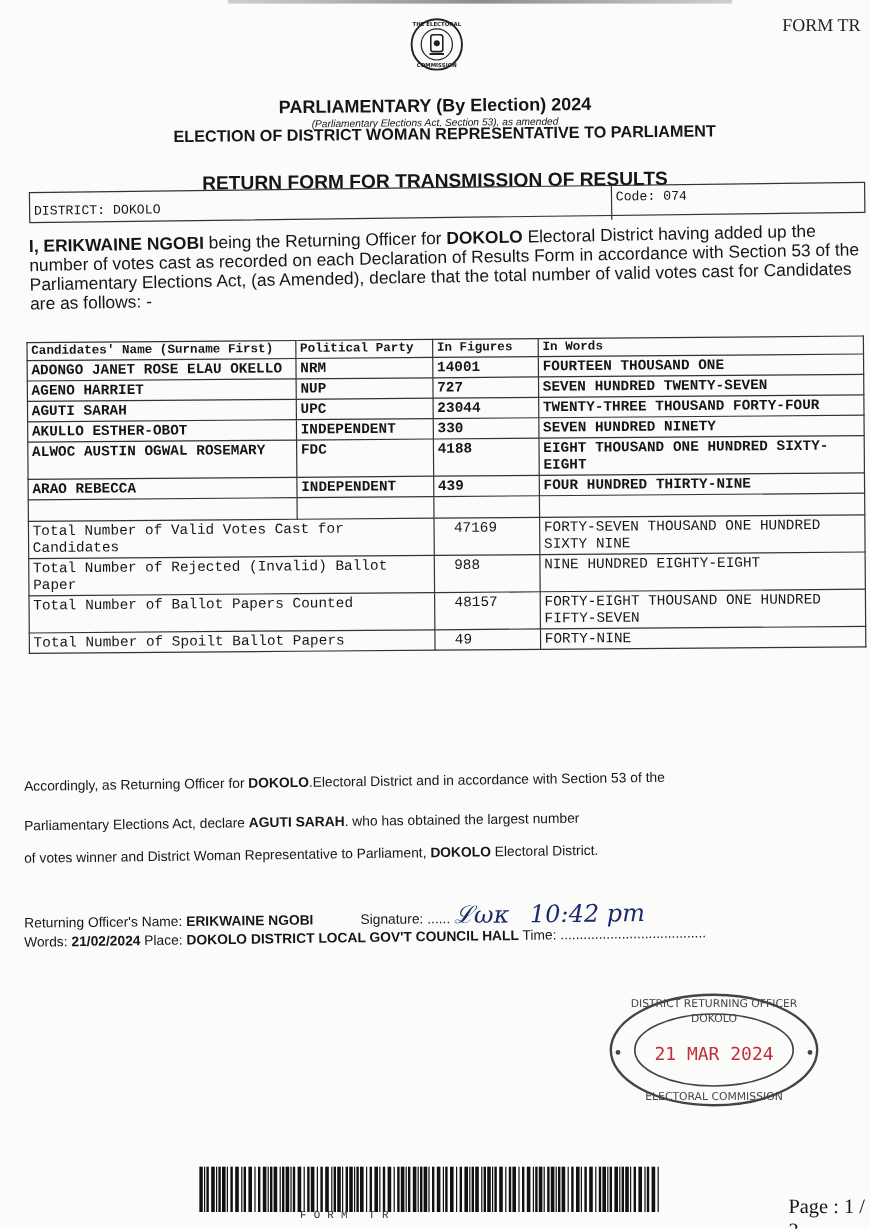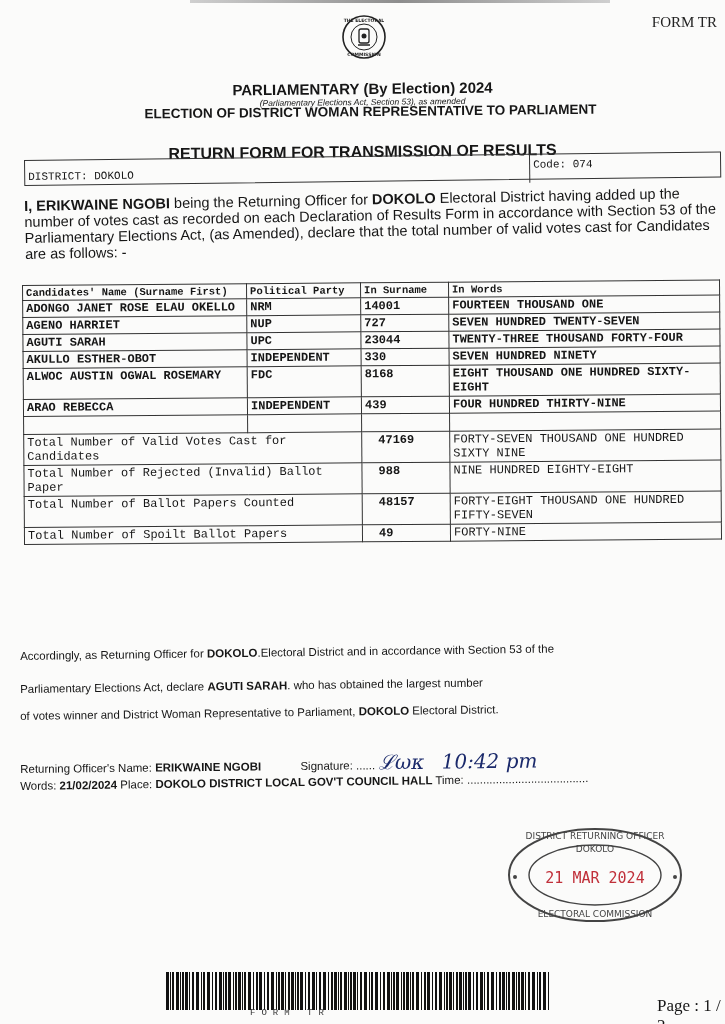--- a/index.html
+++ b/index.html
@@ -10,30 +10,30 @@
   .topstrip { position:absolute; left:190px; top:0; width:420px; height:3px; background:linear-gradient(90deg,#cfcfcf,#8d8d8d,#cfcfcf); }
   .form-code { position:absolute; right:8px; top:14px; font-family:"Liberation Serif", serif; font-size:15px; color:#222; }
   .seal { position:absolute; left:341px; top:14px; width:46px; height:46px; }
   .hdr { position:absolute; left:0; width:725px; text-align:center; transform:rotate(-0.6deg); }
   .h1 { top:80px; font-weight:bold; font-size:15px; }
   .h1sub { top:97px; font-style:italic; font-size:8.5px; }
   .h2 { top:104px; font-weight:bold; font-size:13.5px; left:8px; }
   .h3 { top:143px; font-weight:bold; font-size:16px; }
   .district-box { position:absolute; left:24px; top:160px; width:695px; height:24px; border:1px solid #333; transform:rotate(-0.7deg); transform-origin:left top; font-family:"Liberation Mono", monospace; font-size:11px; }
   .district-box .d { position:absolute; left:3px; top:10px; }
-  .district-box .c { position:absolute; left:504px; top:0; height:24px; border-left:1px solid #333; padding:4px 0 0 3px; }
+  .district-box .c { position:absolute; left:484px; top:0; height:24px; border-left:1px solid #333; padding:4px 0 0 3px; }
   .intro { position:absolute; left:24px; top:198px; width:700px; font-size:14.5px; line-height:16px; transform:rotate(-1.1deg); transform-origin:left top; }
   .intro b { font-weight:bold; }
   table.results { position:absolute; left:22px; top:285px; width:698px; border-collapse:collapse; font-family:"Liberation Mono", monospace; font-size:12px; transform:rotate(-0.45deg); transform-origin:left top; }
   table.results td, table.results th { border:1px solid #333; vertical-align:top; padding:1px 3px; text-align:left; font-weight:normal; }
   table.results th { font-size:10.5px; font-weight:bold; }
   table.results .cand td { font-weight:bold; font-size:12px; }
   .fig { text-align:center; padding-right:14px !important; }
   .tot td { font-size:12px; }
-  .tot .fig { font-weight:bold;padding-left:16px; }
+  .tot .fig { font-weight:normal;padding-left:16px; }
   .para { position:absolute; left:20px; font-size:11.5px; transform:rotate(-0.8deg); transform-origin:left top; }
   .para b { font-weight:bold; }
   .p1 { top:650px; } .p2 { top:683px; } .p3 { top:710px; }
   .sigline { position:absolute; left:20px; top:752px; font-size:11.5px; width:700px; transform:rotate(-0.6deg); transform-origin:left top;}
   .dateline { position:absolute; left:20px; top:780px; font-size:11.5px; transform:rotate(-0.8deg); transform-origin:left top;}
   .handwrite { font-family:"DejaVu Serif", serif; font-style:italic; color:#1b2a6b; font-size:20px; }
   .stamp { position:absolute; left:505px; top:825px; width:180px; height:100px; }
   .barcode { position:absolute; left:166px; top:972px; width:385px; height:38px; }
   .barcode-label { position:absolute; left:250px; top:1008px; font-family:"Liberation Mono", monospace; font-size:9px; letter-spacing:6px; color:#333; }
   .pageno { position:absolute; left:657px; top:996px; font-family:"Liberation Serif", serif; font-size:17px; }
@@ -72,21 +72,21 @@
   <colgroup>
       <col style="width:224px">
       <col style="width:114px">
       <col style="width:88px">
       <col>
     </colgroup>
   <thead>
     <tr>
       <th>Candidates' Name (Surname First)</th>
       <th>Political Party</th>
-      <th>In Surname</th>
+      <th>In Figures</th>
       <th>In Words</th>
     </tr>
   </thead>
   <tbody id="cand-body">
       <tr class="cand">
         <td>ADONGO    JANET ROSE ELAU OKELLO</td>
         <td>NRM</td>
         <td class="fig">14001</td>
         <td>FOURTEEN THOUSAND  ONE</td>
       </tr>
@@ -104,21 +104,21 @@
       </tr>
       <tr class="cand">
         <td>AKULLO   ESTHER-OBOT</td>
         <td>INDEPENDENT</td>
         <td class="fig">330</td>
         <td>SEVEN HUNDRED NINETY</td>
       </tr>
       <tr class="cand">
         <td>ALWOC   AUSTIN OGWAL ROSEMARY</td>
         <td>FDC</td>
-        <td class="fig">8168</td>
+        <td class="fig">4188</td>
         <td>EIGHT THOUSAND ONE HUNDRED SIXTY-EIGHT</td>
       </tr>
       <tr class="cand">
         <td>ARAO  REBECCA</td>
         <td>INDEPENDENT</td>
         <td class="fig">439</td>
         <td>FOUR HUNDRED THIRTY-NINE</td>
       </tr>
     </tbody>
   <tbody>

